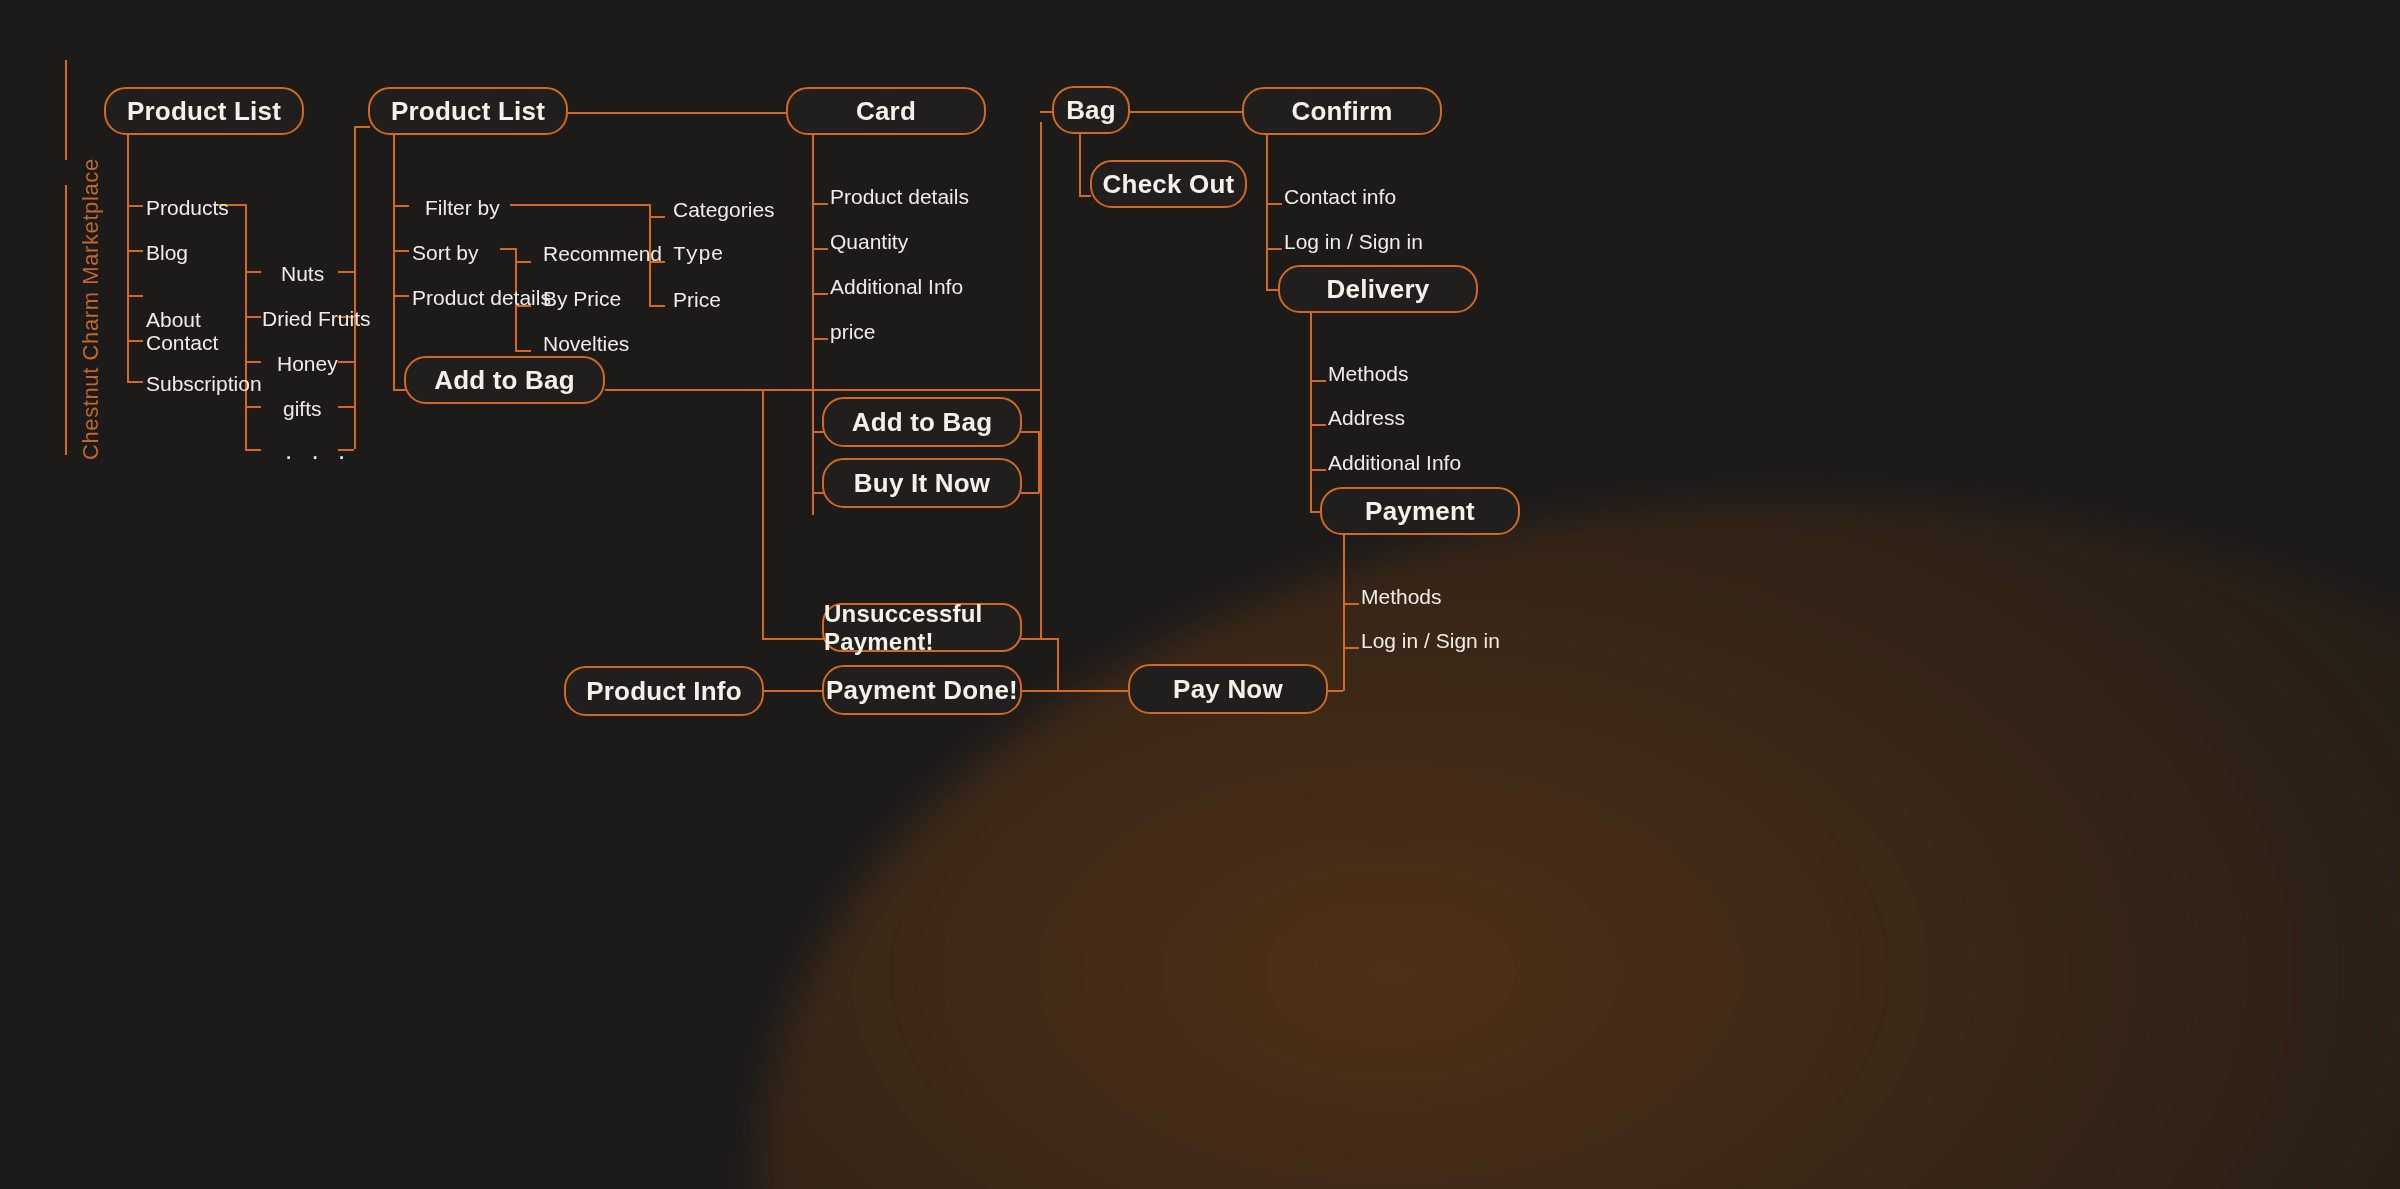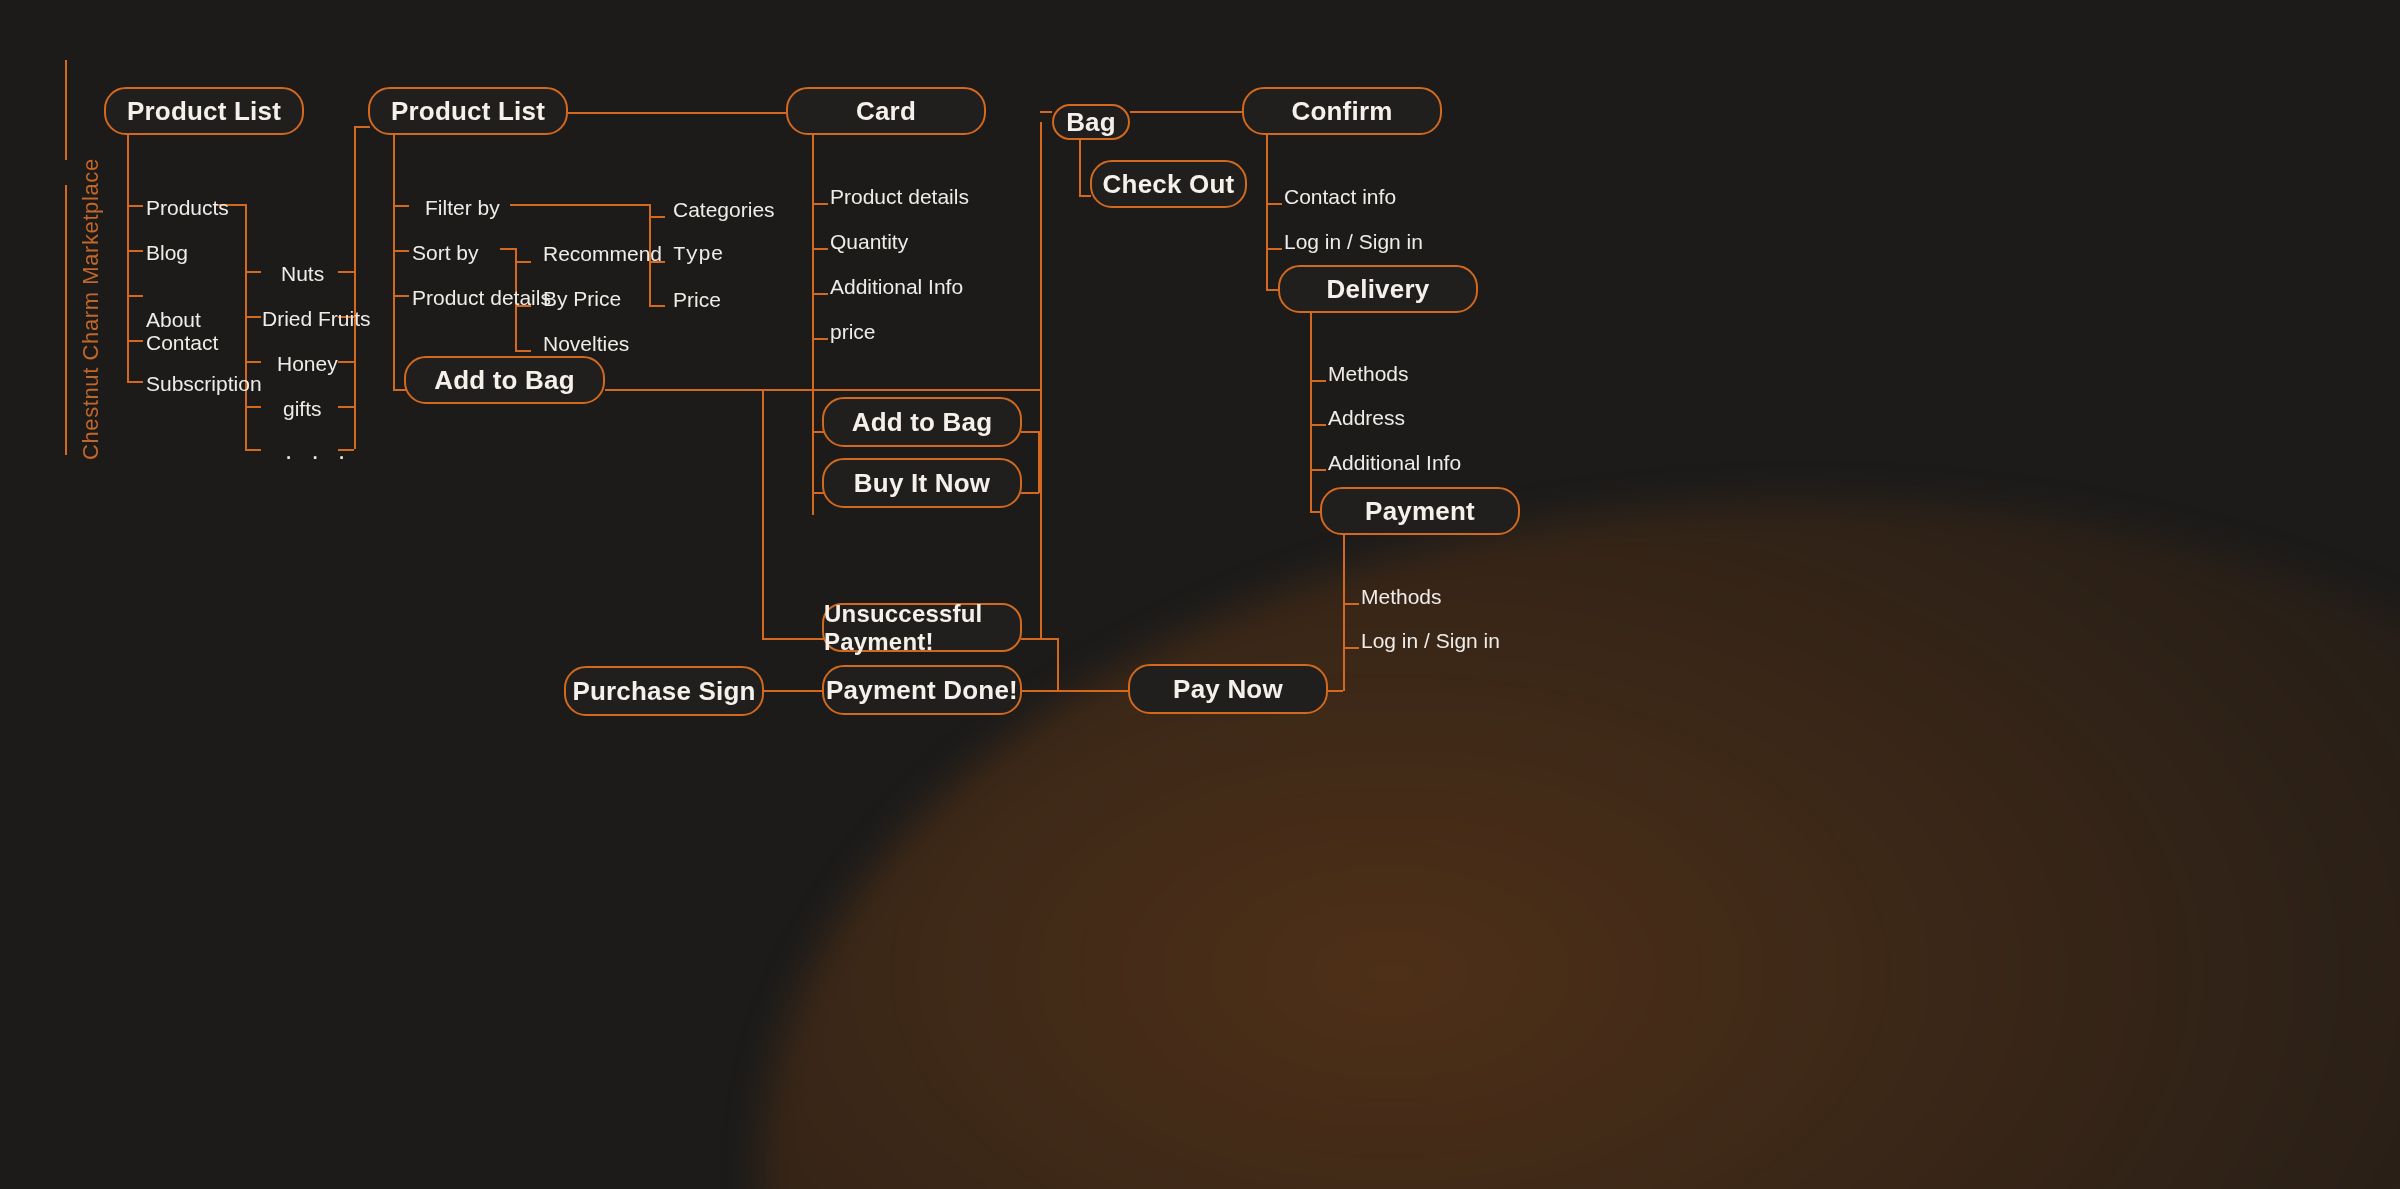--- a/index.html
+++ b/index.html
@@ -194,39 +194,39 @@
   </div>
 
   <div class="brand">Chestnut Charm Marketplace</div>
 
   <div class="node big" style="left:104px; top:87px; width:200px; height:48px;">Product List</div>
 
   <div class="node big" style="left:368px; top:87px; width:200px; height:48px;">Product List</div>
 
   <div class="node big" style="left:786px; top:87px; width:200px; height:48px;">Card</div>
 
-  <div class="node big" style="left:1052px; top:104px; width:78px; height:36px;">Bag</div>
+  <div class="node big" style="left:1052px; top:86px; width:78px; height:48px;">Bag</div>
 
   <div class="node big" style="left:1242px; top:87px; width:200px; height:48px;">Confirm</div>
 
   <div class="node big" style="left:1090px; top:160px; width:157px; height:48px;">Check Out</div>
 
   <div class="node big" style="left:1278px; top:265px; width:200px; height:48px;">Delivery</div>
 
   <div class="node big" style="left:1320px; top:487px; width:200px; height:48px;">Payment</div>
 
   <div class="node big" style="left:404px; top:356px; width:201px; height:48px;">Add to Bag</div>
 
   <div class="node big" style="left:822px; top:397px; width:200px; height:50px;">Add to Bag</div>
 
   <div class="node big" style="left:822px; top:458px; width:200px; height:50px;">Buy It Now</div>
 
   <div class="node small" style="left:822px; top:603px; width:200px; height:49px;">Unsuccessful Payment!</div>
 
-  <div class="node big" style="left:564px; top:666px; width:200px; height:50px;">Purchase Sign</div>
+  <div class="node big" style="left:564px; top:666px; width:200px; height:50px;">Product Info</div>
 
   <div class="node big" style="left:822px; top:665px; width:200px; height:50px;">Payment Done!</div>
 
   <div class="node big" style="left:1128px; top:664px; width:200px; height:50px;">Pay Now</div>
 
   <div class="leaf" style="left:146px; top:197px;">Products</div>
   <div class="leaf" style="left:146px; top:242px;">Blog</div>
   <div class="leaf" style="left:146px; top:287px;margin-top:22px;">About</div>
   <div class="leaf" style="left:146px; top:332px;">Contact</div>
   <div class="leaf" style="left:146px; top:373px;">Subscription</div>

